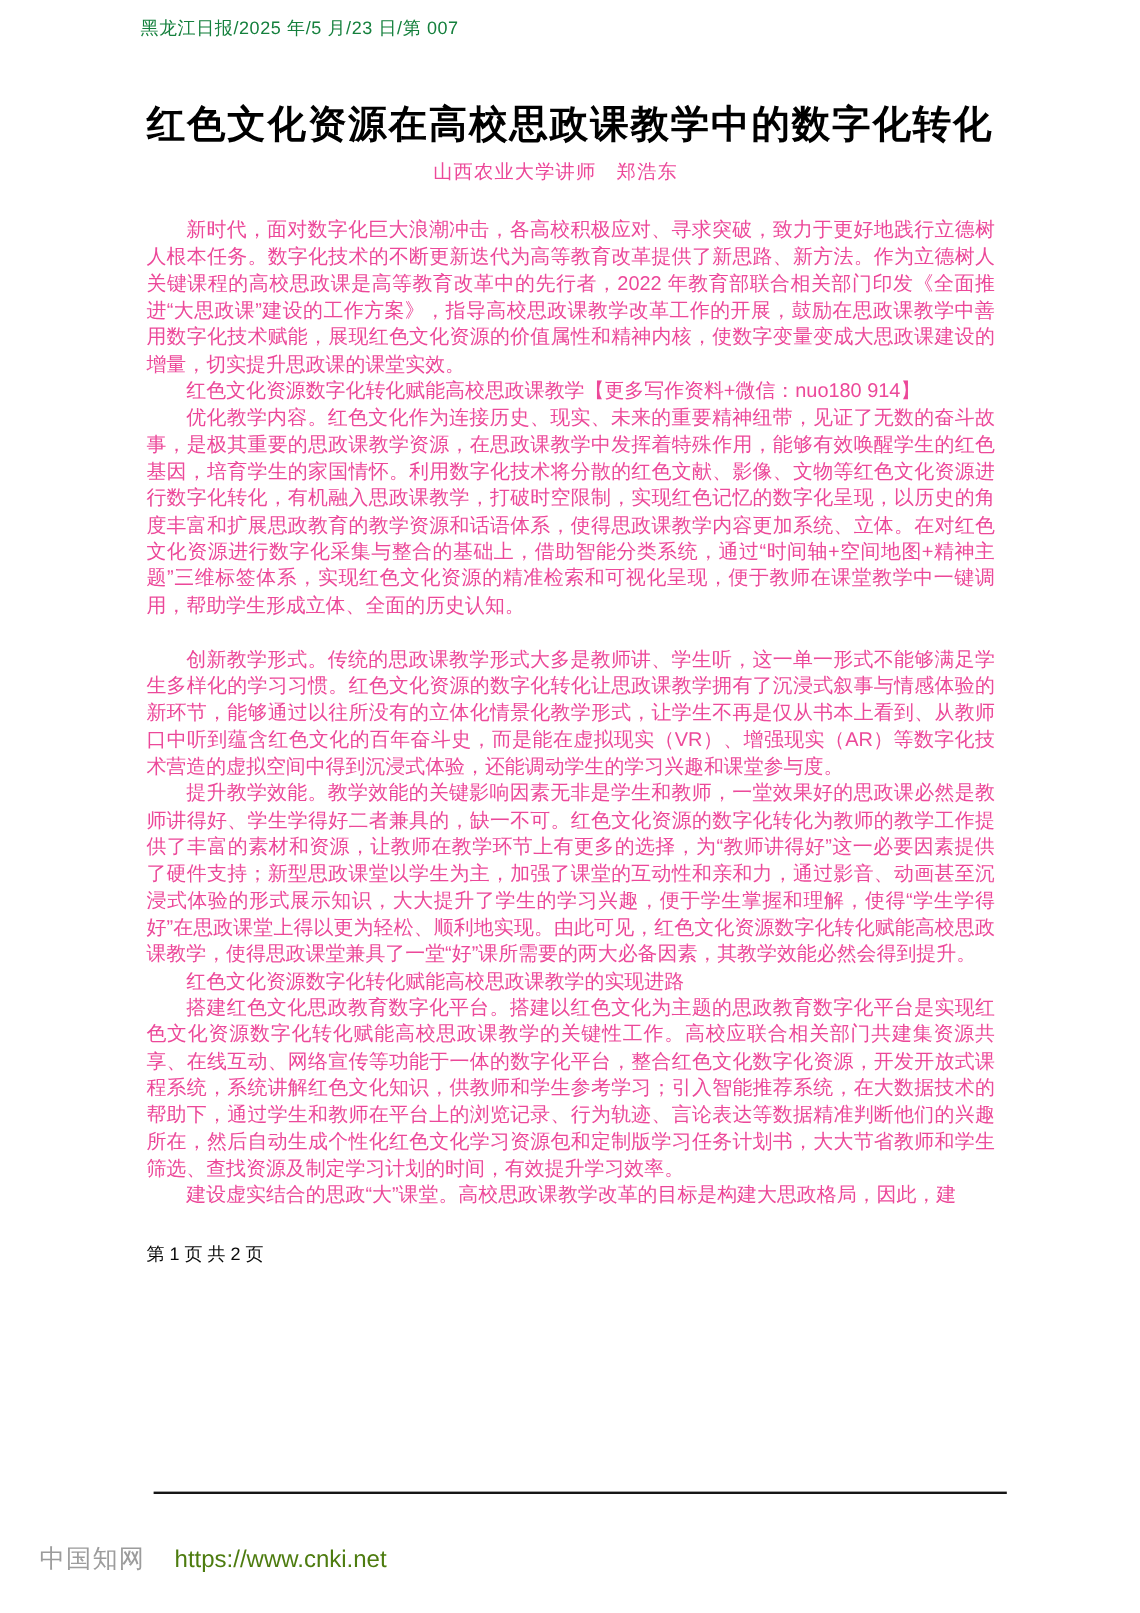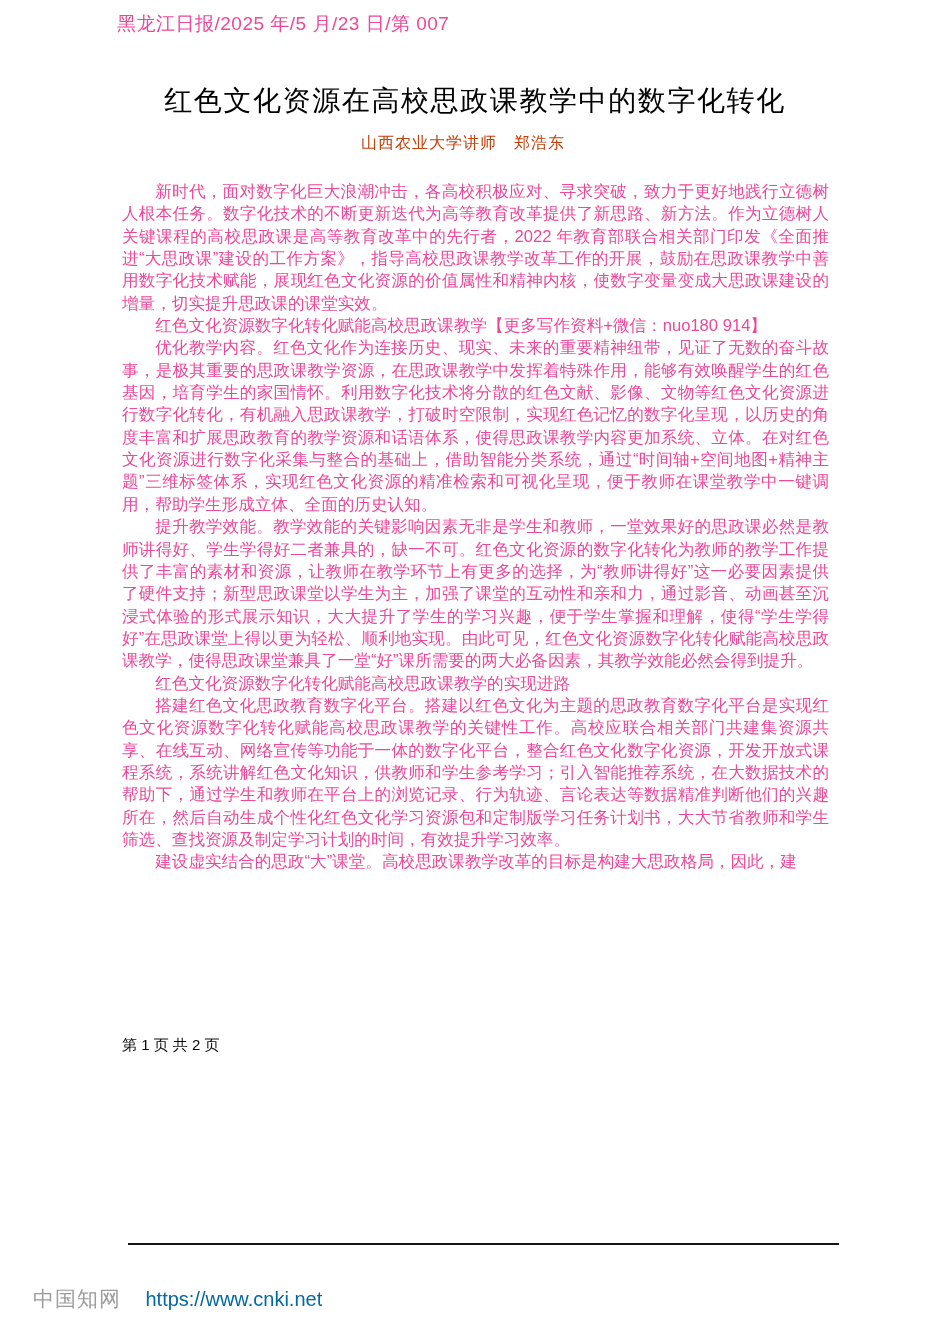--- a/index.html
+++ b/index.html
@@ -17,46 +17,46 @@
   }
   .page {
     position: absolute;
     inset: 0;
     background: #ffffff;
   }
   .source-header {
     position: absolute;
     left: 117px;
     top: 12px;
-    font-size: 19px;
+    font-size: 15px;
     line-height: 23px;
-    color: #ec4899;
+    color: #15803d;
     letter-spacing: 0.5px;
   }
   .title {
     position: absolute;
     left: 0;
     top: 82px;
     width: 950px;
     margin: 0;
     text-align: center;
-    font-size: 28px;
-    font-weight: normal;
+    font-size: 32px;
+    font-weight: bold;
     letter-spacing: 1.6px;
     color: #000000;
   }
   .byline {
     position: absolute;
     left: 0;
     top: 133px;
     width: 926px;
     text-align: center;
     font-size: 16px;
     letter-spacing: 1px;
-    color: #c2410c;
+    color: #ec4899;
   }
   .article {
     position: absolute;
     left: 122px;
     top: 181px;
     width: 707px;
     font-size: 16.6px;
     line-height: 22.35px;
     text-align: justify;
     text-justify: inter-character;
@@ -96,21 +96,21 @@
     white-space: nowrap;
   }
   .watermark .brand {
     font-size: 21px;
     letter-spacing: 1px;
     color: #9c9c9c;
     text-align: center;
   }
   .watermark .url {
     font-size: 20px;
-    color: #0369a1;
+    color: #4d7c0f;
     margin-left: 20px;
     text-decoration: none;
   }
 </style>
 </head>
 <body>
 
 <div class="page">
 
   <div class="source-header">
@@ -118,20 +118,21 @@
   </div>
 
   <h1 class="title">红色文化资源在高校思政课教学中的数字化转化</h1>
 
   <div class="byline">山西农业大学讲师　郑浩东</div>
 
   <div class="article" id="article-body">
       <p>新时代，面对数字化巨大浪潮冲击，各高校积极应对、寻求突破，致力于更好地践行立德树人根本任务。数字化技术的不断更新迭代为高等教育改革提供了新思路、新方法。作为立德树人关键课程的高校思政课是高等教育改革中的先行者，2022 年教育部联合相关部门印发《全面推进“大思政课”建设的工作方案》，指导高校思政课教学改革工作的开展，鼓励在思政课教学中善用数字化技术赋能，展现红色文化资源的价值属性和精神内核，使数字变量变成大思政课建设的增量，切实提升思政课的课堂实效。</p>
       <p>红色文化资源数字化转化赋能高校思政课教学【更多写作资料+微信：nuo180 914】</p>
       <p>优化教学内容。红色文化作为连接历史、现实、未来的重要精神纽带，见证了无数的奋斗故事，是极其重要的思政课教学资源，在思政课教学中发挥着特殊作用，能够有效唤醒学生的红色基因，培育学生的家国情怀。利用数字化技术将分散的红色文献、影像、文物等红色文化资源进行数字化转化，有机融入思政课教学，打破时空限制，实现红色记忆的数字化呈现，以历史的角度丰富和扩展思政教育的教学资源和话语体系，使得思政课教学内容更加系统、立体。在对红色文化资源进行数字化采集与整合的基础上，借助智能分类系统，通过“时间轴+空间地图+精神主题”三维标签体系，实现红色文化资源的精准检索和可视化呈现，便于教师在课堂教学中一键调用，帮助学生形成立体、全面的历史认知。</p>
+      <p class="space-before">创新教学形式。传统的思政课教学形式大多是教师讲、学生听，这一单一形式不能够满足学生多样化的学习习惯。红色文化资源的数字化转化让思政课教学拥有了沉浸式叙事与情感体验的新环节，能够通过以往所没有的立体化情景化教学形式，让学生不再是仅从书本上看到、从教师口中听到蕴含红色文化的百年奋斗史，而是能在虚拟现实（VR）、增强现实（AR）等数字化技术营造的虚拟空间中得到沉浸式体验，还能调动学生的学习兴趣和课堂参与度。</p>
       <p>提升教学效能。教学效能的关键影响因素无非是学生和教师，一堂效果好的思政课必然是教师讲得好、学生学得好二者兼具的，缺一不可。红色文化资源的数字化转化为教师的教学工作提供了丰富的素材和资源，让教师在教学环节上有更多的选择，为“教师讲得好”这一必要因素提供了硬件支持；新型思政课堂以学生为主，加强了课堂的互动性和亲和力，通过影音、动画甚至沉浸式体验的形式展示知识，大大提升了学生的学习兴趣，便于学生掌握和理解，使得“学生学得好”在思政课堂上得以更为轻松、顺利地实现。由此可见，红色文化资源数字化转化赋能高校思政课教学，使得思政课堂兼具了一堂“好”课所需要的两大必备因素，其教学效能必然会得到提升。</p>
       <p>红色文化资源数字化转化赋能高校思政课教学的实现进路</p>
       <p>搭建红色文化思政教育数字化平台。搭建以红色文化为主题的思政教育数字化平台是实现红色文化资源数字化转化赋能高校思政课教学的关键性工作。高校应联合相关部门共建集资源共享、在线互动、网络宣传等功能于一体的数字化平台，整合红色文化数字化资源，开发开放式课程系统，系统讲解红色文化知识，供教师和学生参考学习；引入智能推荐系统，在大数据技术的帮助下，通过学生和教师在平台上的浏览记录、行为轨迹、言论表达等数据精准判断他们的兴趣所在，然后自动生成个性化红色文化学习资源包和定制版学习任务计划书，大大节省教师和学生筛选、查找资源及制定学习计划的时间，有效提升学习效率。</p>
       <p>建设虚实结合的思政“大”课堂。高校思政课教学改革的目标是构建大思政格局，因此，建</p>
     </div>
 
   <div class="page-footer">第 1 页 共 2 页</div>
 
   <div class="divider"></div>
 

